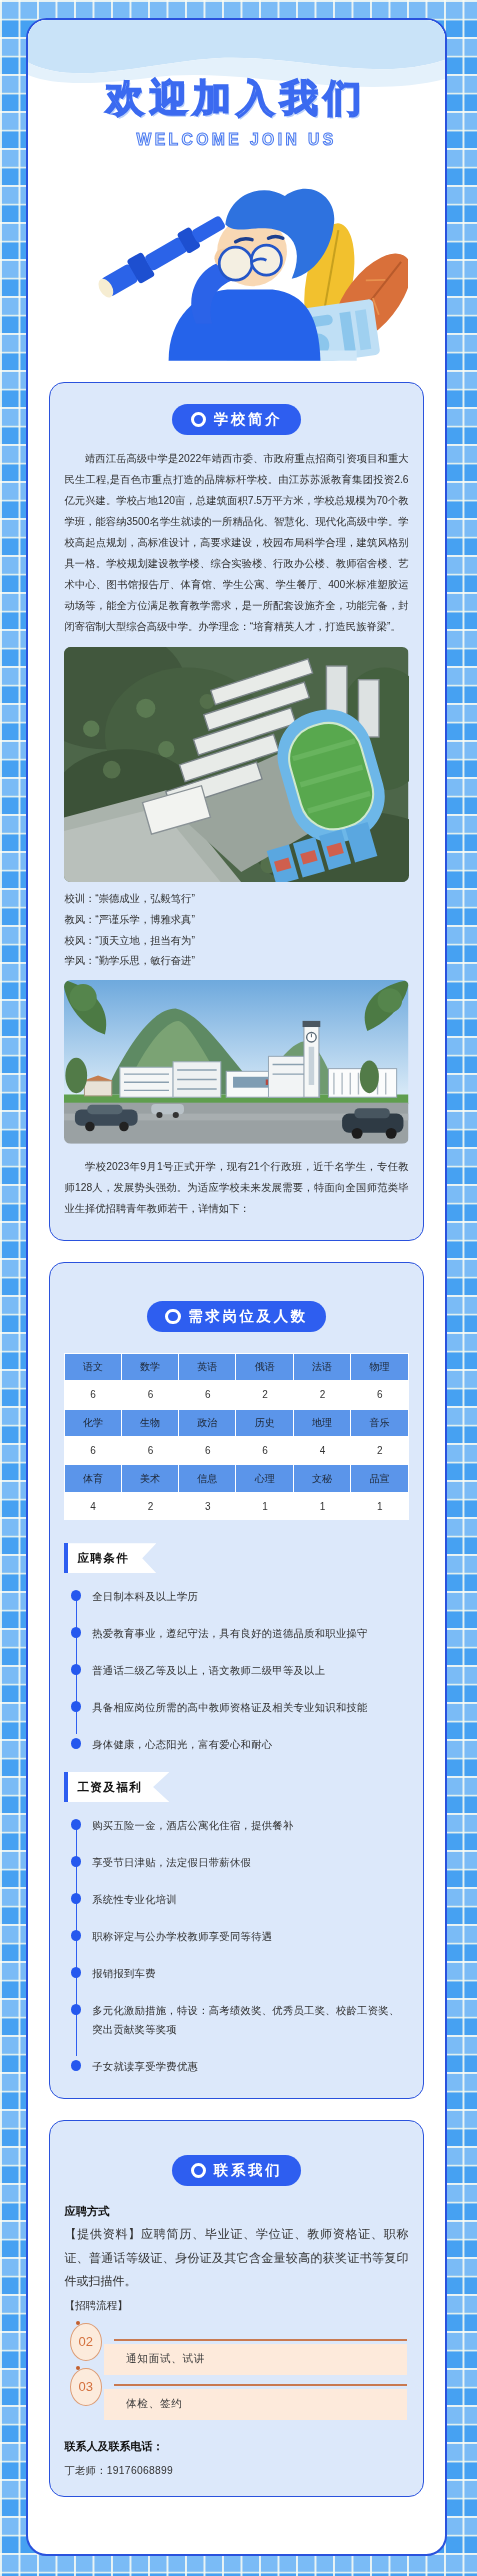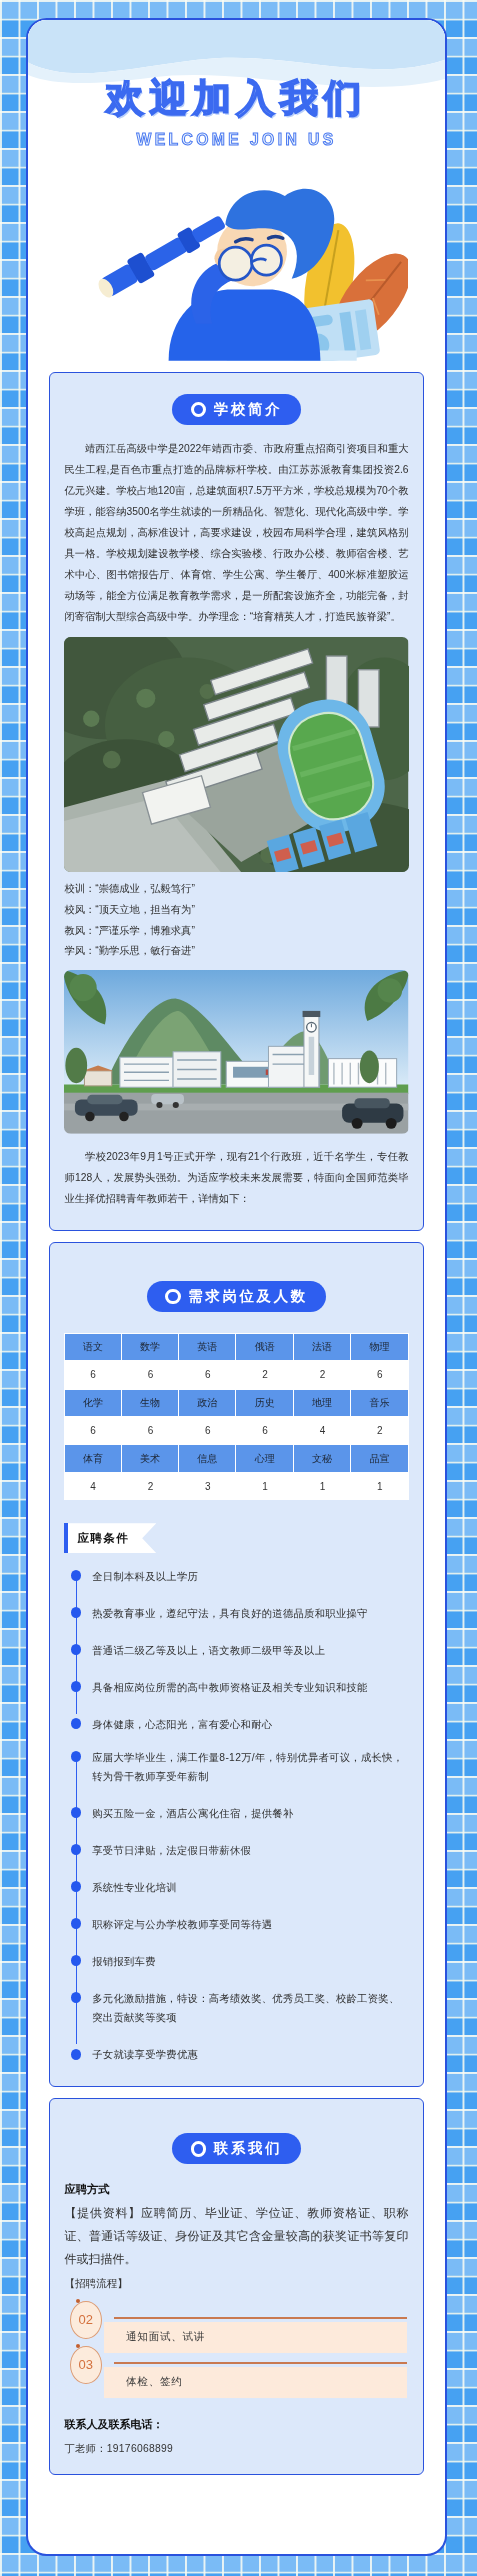--- a/index.html
+++ b/index.html
@@ -25,22 +25,22 @@
     text-shadow:1.4px 2.1px 0 rgba(130,170,245,.55);
     margin:-23px 0 0;line-height:1.1;
   }
   .sub-title{
     text-align:center;font-size:15.7px;font-weight:bold;letter-spacing:3.4px;
     color:#e9f3fd;-webkit-text-stroke:1px #4a78f0;margin:11px 0 0;
   }
   .hero{display:block;margin:9.6px auto 0;}
 
   .section-card{
-    margin:11px auto 0;width:375px;box-sizing:border-box;
-    background:#dce8fa;border:1.7px solid #2a52dd;border-radius:6px;
+    margin:21px auto 0;width:375px;box-sizing:border-box;
+    background:#dce8fa;border:1.7px solid #2a52dd;border-radius:15px;
     padding:0 14.4px 20.5px;
   }
   .pill{
     margin:20.5px auto 0;display:flex;width:max-content;align-items:center;gap:7.5px;
     background:#2e5ef0;color:#fff;font-size:14.4px;font-weight:bold;letter-spacing:2.7px;
     padding:6.2px 18.5px;border-radius:18.5px;
   }
   .pill .ring{width:9.6px;height:9.6px;border:3.4px solid #fff;border-radius:50%;background:#2e5ef0;}
   .para{font-size:10.3px;line-height:2.05;color:#2f2f2f;text-align:justify;text-indent:2em;margin:12.3px 0 0;}
   .captions{margin:8.2px 0 0;}
@@ -206,22 +206,22 @@
             <rect x="420" y="282" width="34" height="52"></rect>
           <rect x="306" y="300" width="22" height="16" fill="#cf5f4e"></rect>
             <rect x="346" y="300" width="22" height="16" fill="#cf5f4e"></rect>
           <rect x="386" y="300" width="22" height="16" fill="#cf5f4e"></rect>
         </g>
       </svg>
     </div>
 
     <div class="captions">
       <p>校训：“崇德成业，弘毅笃行”</p>
+      <p>教风：“严谨乐学，博雅求真”</p>
       <p>校风：“顶天立地，担当有为”</p>
-      <p>教风：“严谨乐学，博雅求真”</p>
       <p>学风：“勤学乐思，敏行奋进”</p>
     </div>
 
     <div class="photo">
       <svg viewBox="0 0 505 240" preserveAspectRatio="none">
         <defs>
           <linearGradient id="sky2" x1="0" y1="0" x2="0" y2="1">
             <stop offset="0" stop-color="#6ea9dd"></stop>
               <stop offset="1" stop-color="#dcecf8"></stop>
           </linearGradient>
@@ -361,22 +361,25 @@
       <div class="flag-ribbon">应聘条件</div>
     </div>
     <ul class="timeline">
       <li>全日制本科及以上学历</li>
       <li>热爱教育事业，遵纪守法，具有良好的道德品质和职业操守</li>
       <li>普通话二级乙等及以上，语文教师二级甲等及以上</li>
       <li>具备相应岗位所需的高中教师资格证及相关专业知识和技能</li>
       <li>身体健康，心态阳光，富有爱心和耐心</li>
     </ul>
 
+    <div class="flag-row" style="margin-top:18px;">
+      <div class="flag-bar"></div>
+      <div class="flag-ribbon">工资及福利</div>
+    </div>
     <ul class="timeline">
-      <li>应届大学毕业生，满工作量8-12万/年，特别优异者可议，成长快，转为骨干教师享受年薪制</li>
       <li>购买五险一金，酒店公寓化住宿，提供餐补</li>
       <li>享受节日津贴，法定假日带薪休假</li>
       <li>系统性专业化培训</li>
       <li>职称评定与公办学校教师享受同等待遇</li>
       <li>报销报到车费</li>
       <li>多元化激励措施，特设：高考绩效奖、优秀员工奖、校龄工资奖、突出贡献奖等奖项</li>
       <li>子女就读享受学费优惠</li>
     </ul>
   </div>
 

